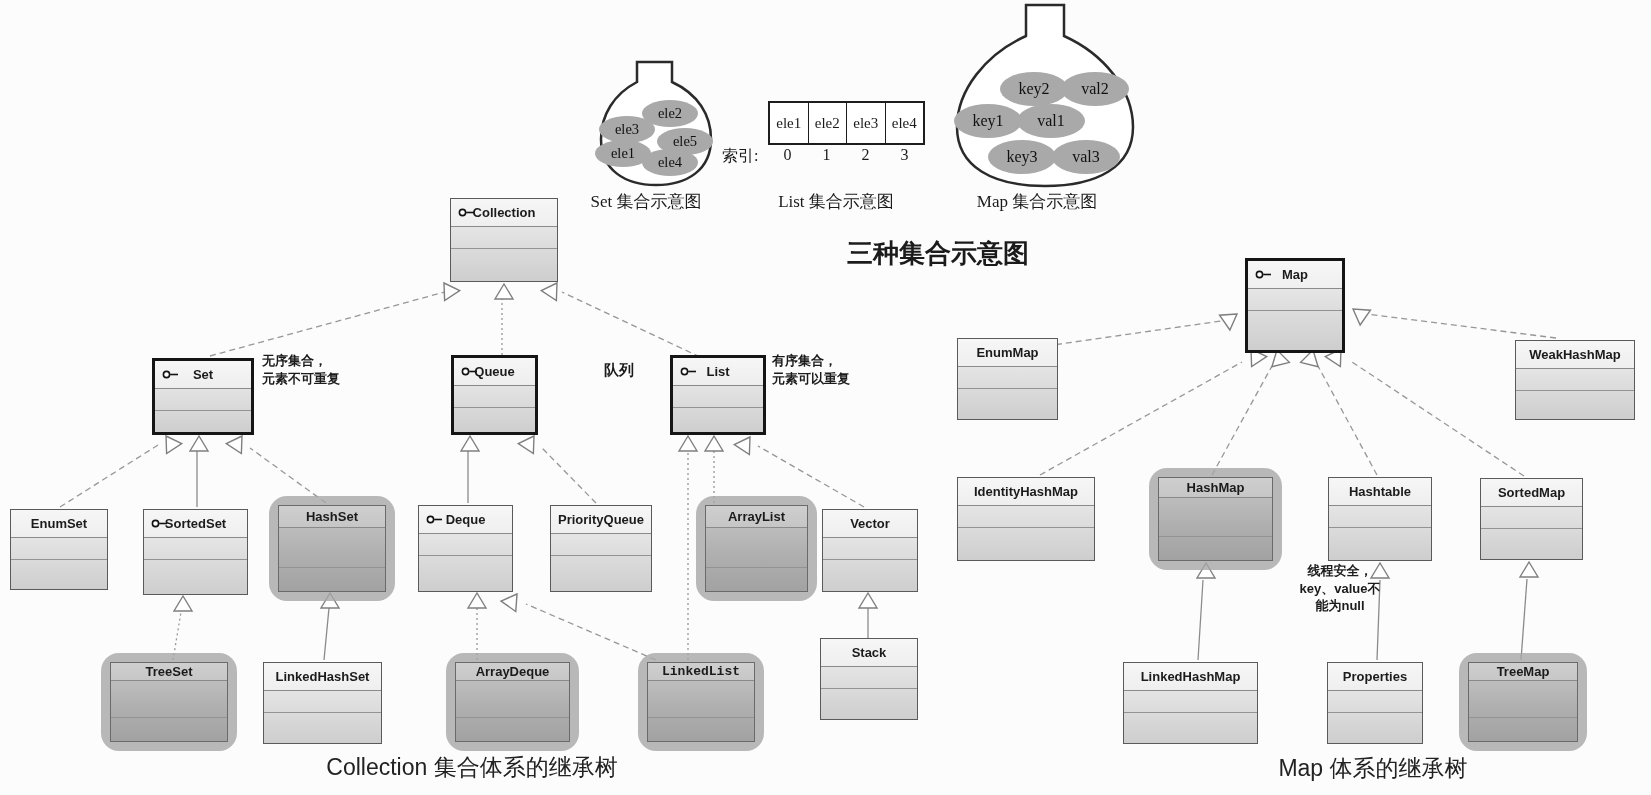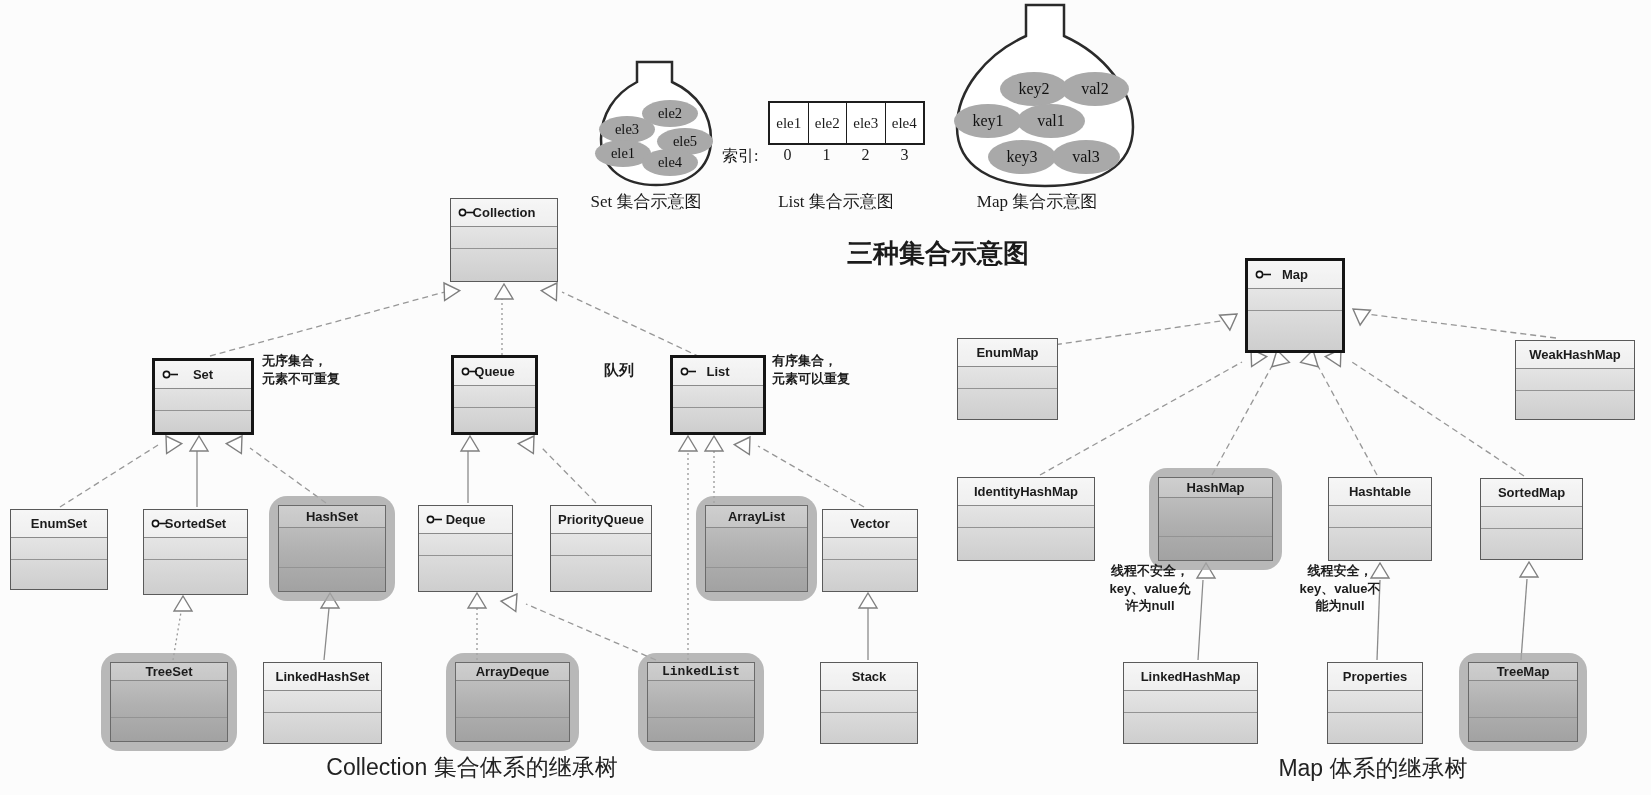--- a/index.html
+++ b/index.html
@@ -188,25 +188,20 @@
     <div>无序集合，</div>
     <div>元素不可重复</div>
   </div>
   <div class="note big" style="left:560px;top:360px;padding-left:44px;">
     <div>队列</div>
   </div>
   <div class="note" style="left:772px;top:352px;width:112px;">
     <div>有序集合，</div>
     <div>元素可以重复</div>
   </div>
-  <div class="note center" style="left:1094px;top:562px;width:112px;">
-    <div>线程不安全，</div>
-    <div>key、value允</div>
-    <div>许为null</div>
-  </div>
   <div class="note center" style="left:1283px;top:562px;width:114px;">
     <div>线程安全，</div>
     <div>key、value不</div>
     <div>能为null</div>
   </div>
 
   <div id="set-ovals">
       <div class="oval s" style="left: 599px; top: 115.5px;">ele3</div>
       <div class="oval s" style="left: 642px; top: 99.5px;">ele2</div>
       <div class="oval s" style="left: 595px; top: 139.5px;">ele1</div>
@@ -349,21 +344,21 @@
         <div class="ncomp2"></div>
       </div>
       <div class="halo" style="left: 638px; top: 653px; width: 126px; height: 98px;"></div>
       <div class="node hl" style="left: 647px; top: 662px; width: 108px; height: 80px; font-family: Liberation Mono, monospace;">
         <div class="ntitle">
           <span>LinkedList</span>
         </div>
         <div class="ncomp"></div>
         <div class="ncomp2"></div>
       </div>
-      <div class="node" style="left: 820px; top: 662px; width: 98px; height: 82px;">
+      <div class="node" style="left: 820px; top: 638px; width: 98px; height: 82px;">
         <div class="ntitle">
           <span>Stack</span>
         </div>
         <div class="ncomp"></div>
         <div class="ncomp2"></div>
       </div>
     </div>
   <div id="map-nodes">
       <div class="node bold" style="left: 1245px; top: 258px; width: 100px; height: 95px; text-align: right;">
         <div class="ntitle">

